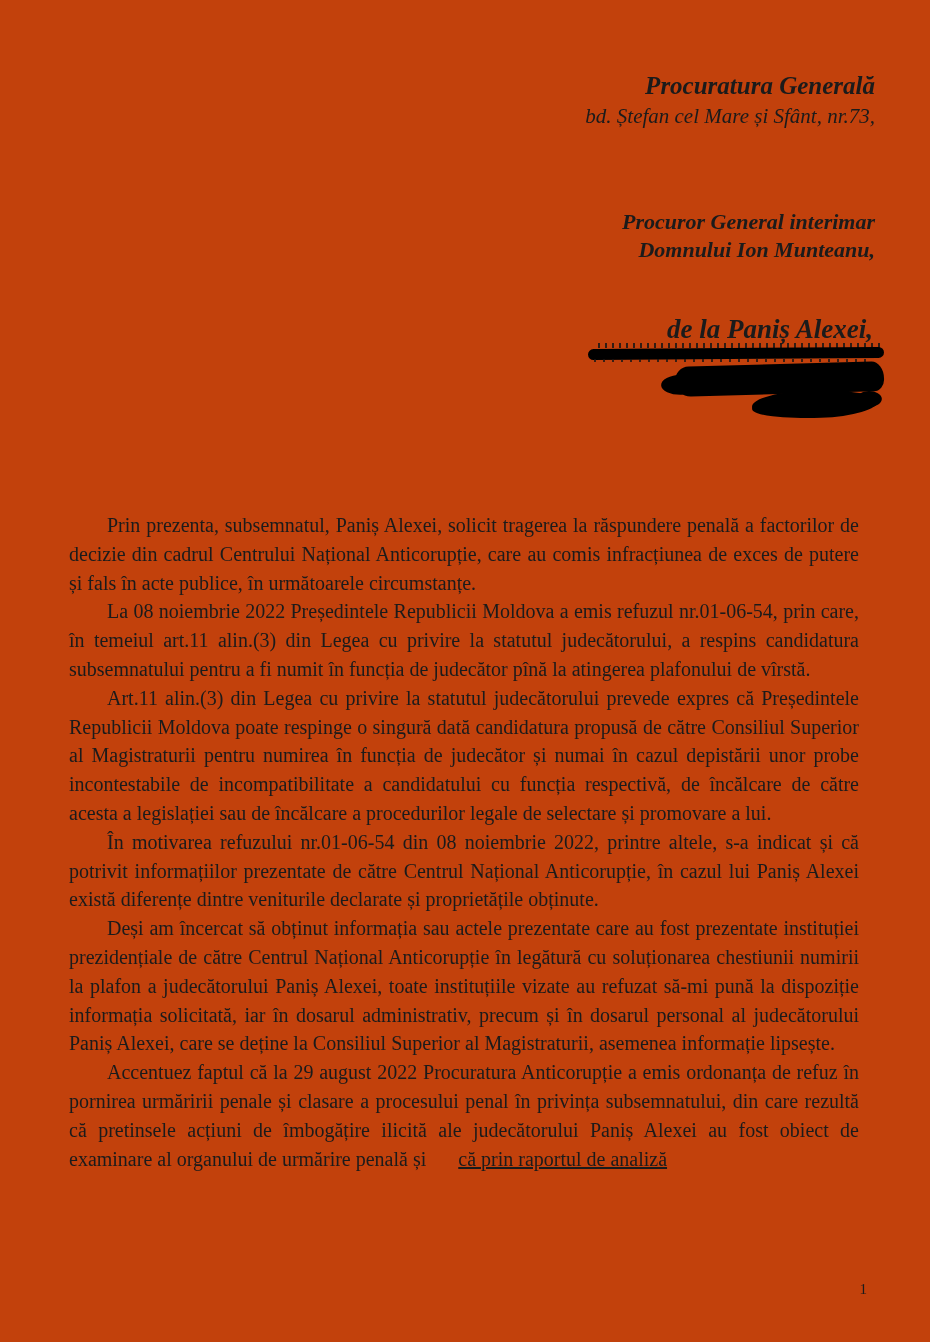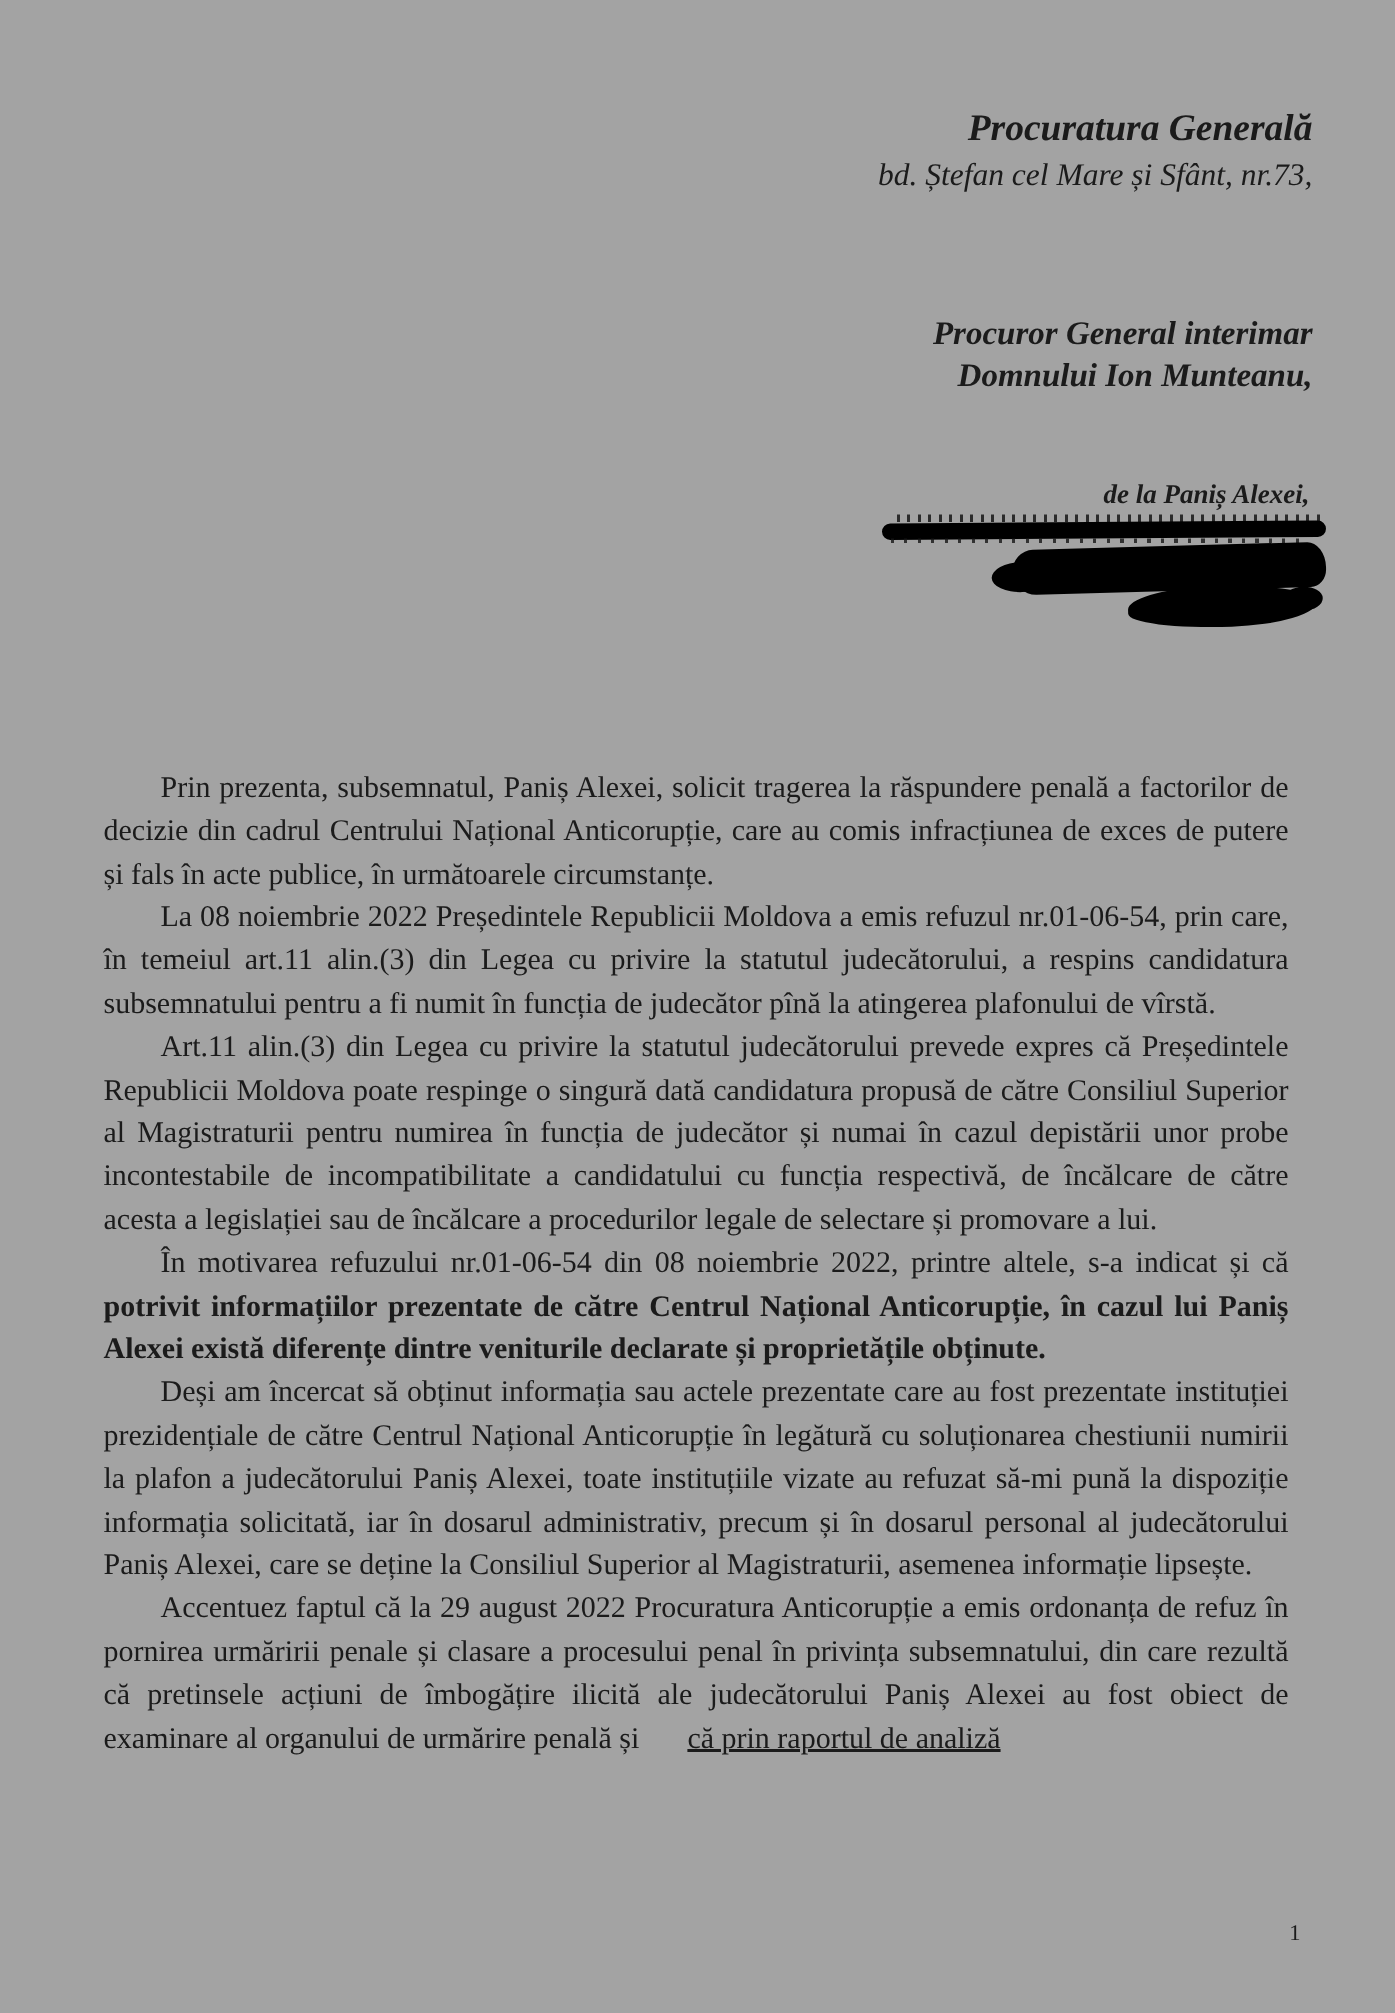--- a/index.html
+++ b/index.html
@@ -1,20 +1,20 @@
 <!DOCTYPE html>
 <html><head>
 <meta charset="utf-8">
 <style>
   html,body { margin:0; padding:0; background:#e8e8e8; }
   .page {
     position:relative;
     width:930px; height:1342px;
     margin:0 auto;
-    background:#a3a3a3;
+    background:#c2410c;
     font-family:"Liberation Serif", serif;
     color:#1b1b1b;
     overflow:hidden;
   }
 
   
   .header-block {
     position:absolute; top:70px; right:55px;
     text-align:right; font-style:italic;
     font-size:21px; line-height:28px;
@@ -23,21 +23,21 @@
 
   .recipient-block {
     position:absolute; top:208px; right:55px;
     text-align:right; font-weight:bold; font-style:italic;
     font-size:22px; line-height:28px;
   }
 
   .sender-block {
     position:absolute; top:316px; right:57px;
     text-align:right; font-weight:bold; font-style:italic;
-    font-size:18px; line-height:26px;
+    font-size:27px; line-height:26px;
   }
 
   
   .redact-strike { position:absolute; left:588px; top:343px; width:296px; height:20px; }
   .redact-strike .frag-top {
     height:5px; margin:0 4px 0 10px;
     background:repeating-linear-gradient(90deg,#161616 0 2px, transparent 2px 7px);
     opacity:.85;
   }
   .redact-strike .bar {
@@ -89,21 +89,21 @@
     font-size:21px;
   }
 
   
   .doc-body {
     position:absolute; top:511px; left:69px; width:790px;
     font-size:20px; line-height:28.8px;
     text-align:justify;
   }
   .doc-body p { margin:0; text-indent:38px; }
-  .b { font-weight:bold; }
+  .b { font-weight:normal; }
   .u { text-decoration:underline;margin-left:27px; }
 
   .page-number {
     position:absolute; top:1281px; right:63px;
     font-size:15px;
   }
 </style>
 </head>
 <body>
 

